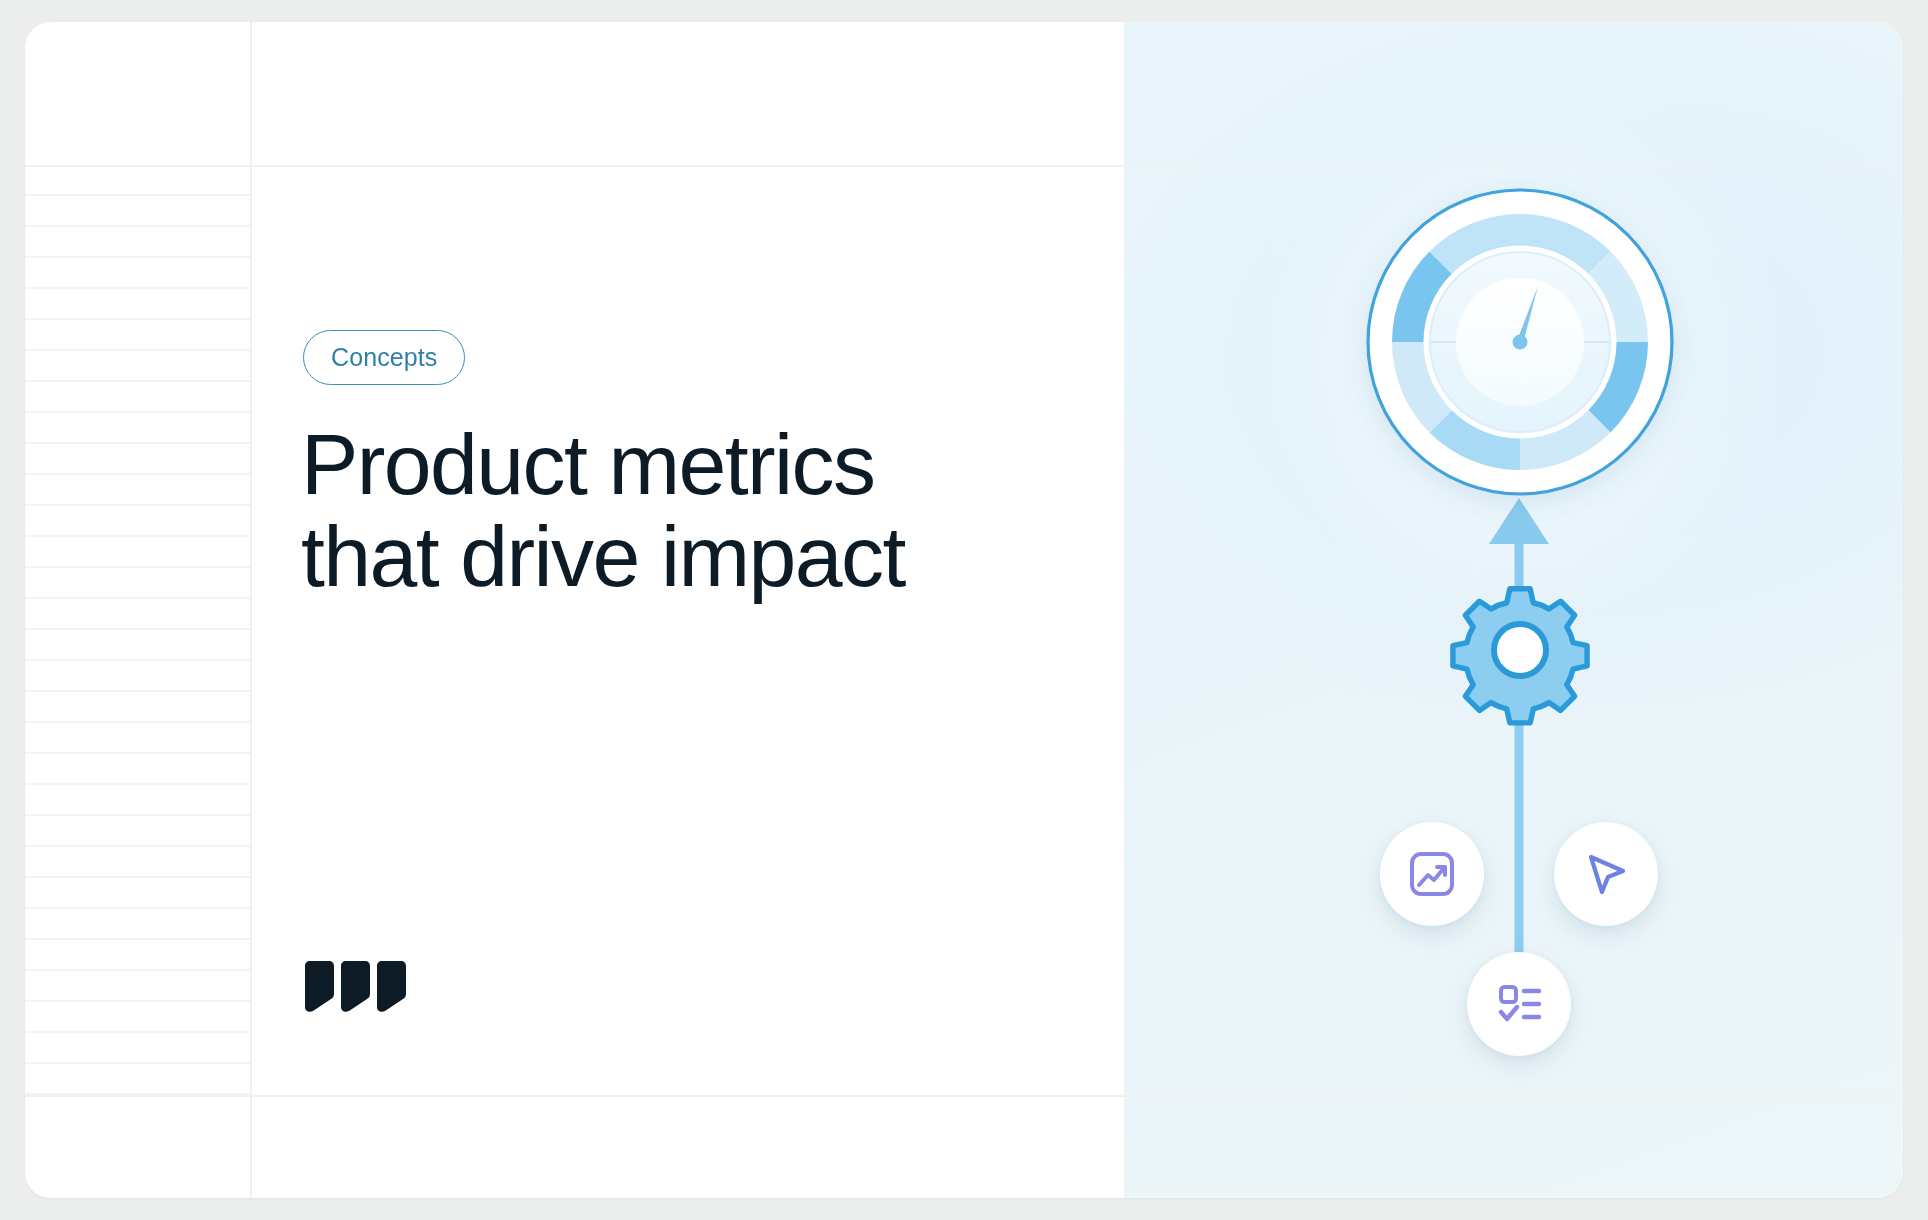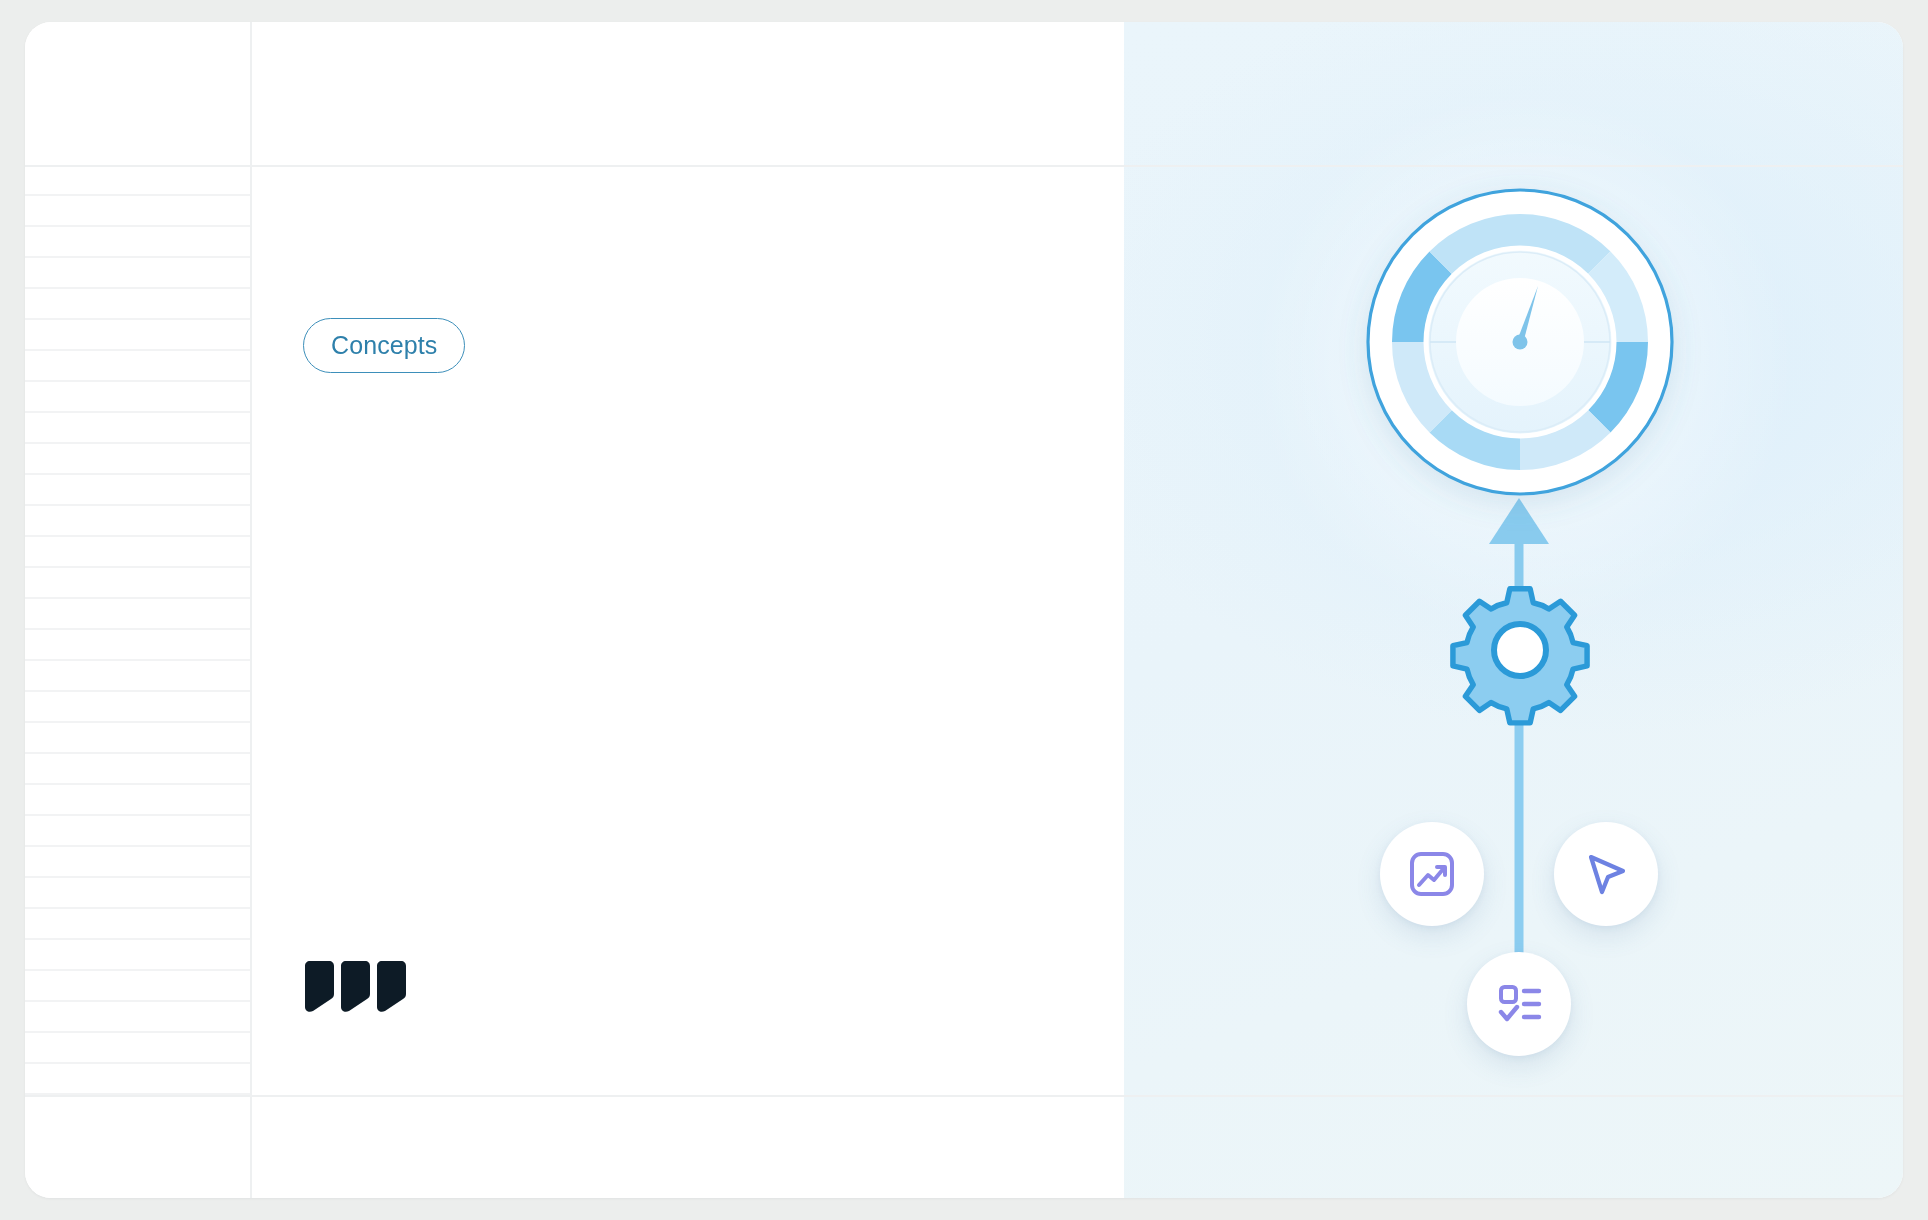--- a/index.html
+++ b/index.html
@@ -89,21 +89,21 @@
     left: 226px;
     top: 0;
     width: 873px;
     height: 100%;
     background: #ffffff;
   }
 
   .badge {
     position: absolute;
     left: 52px;
-    top: 296px;
+    top: 308px;
     display: inline-flex;
     align-items: center;
     justify-content: center;
     height: 55px;
     padding: 0 27px;
     border: 1.6px solid #3d8fba;
     border-radius: 28px;
     color: #2e80ab;
     font-size: 25px;
     letter-spacing: .1px;
@@ -188,20 +188,24 @@
   <div class="card">
 
     <div class="ruled-strip">
       <div class="ruled-lines"></div>
     </div>
 
     <div class="left-pane">
 
       <div class="badge">Concepts</div>
 
+      <h1 class="headline">
+        <span class="l1">Product metrics</span>
+        <span class="l2">that drive impact</span>
+      </h1>
 
       <div class="logo-mark">
         <svg viewBox="0 0 122 78" width="122" height="78" aria-hidden="true">
           <g fill="#0d1b26">
             <path d="M4 14 C4 11 6 9 9 9 L28 9 C31 9 33 11 33 14 L33 42 C33 44 32 46 30 47 L12 59 C8 61 4 59 4 55 Z"></path>
             <path d="M40 14 C40 11 42 9 45 9 L64 9 C67 9 69 11 69 14 L69 42 C69 44 68 46 66 47 L48 59 C44 61 40 59 40 55 Z"></path>
             <path d="M76 14 C76 11 78 9 81 9 L100 9 C103 9 105 11 105 14 L105 42 C105 44 104 46 102 47 L84 59 C80 61 76 59 76 55 Z"></path>
           </g>
         </svg>
       </div>

